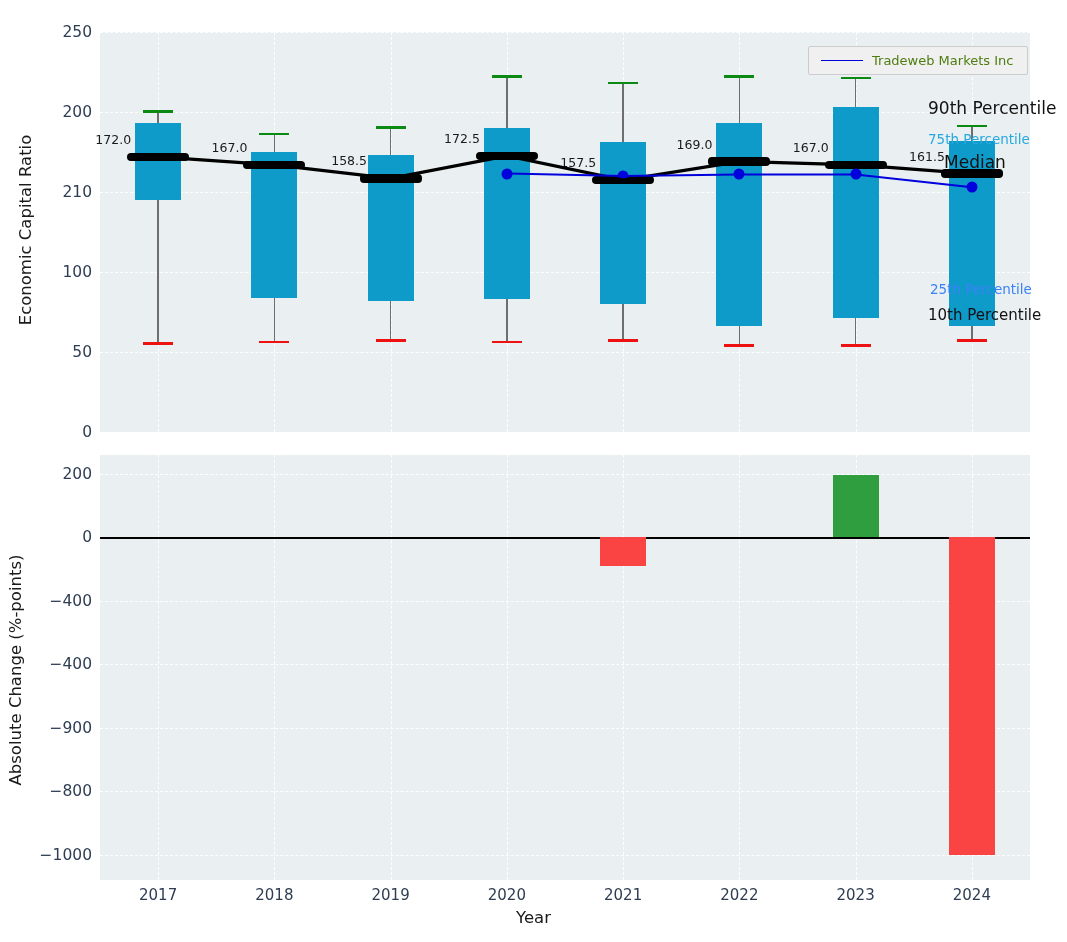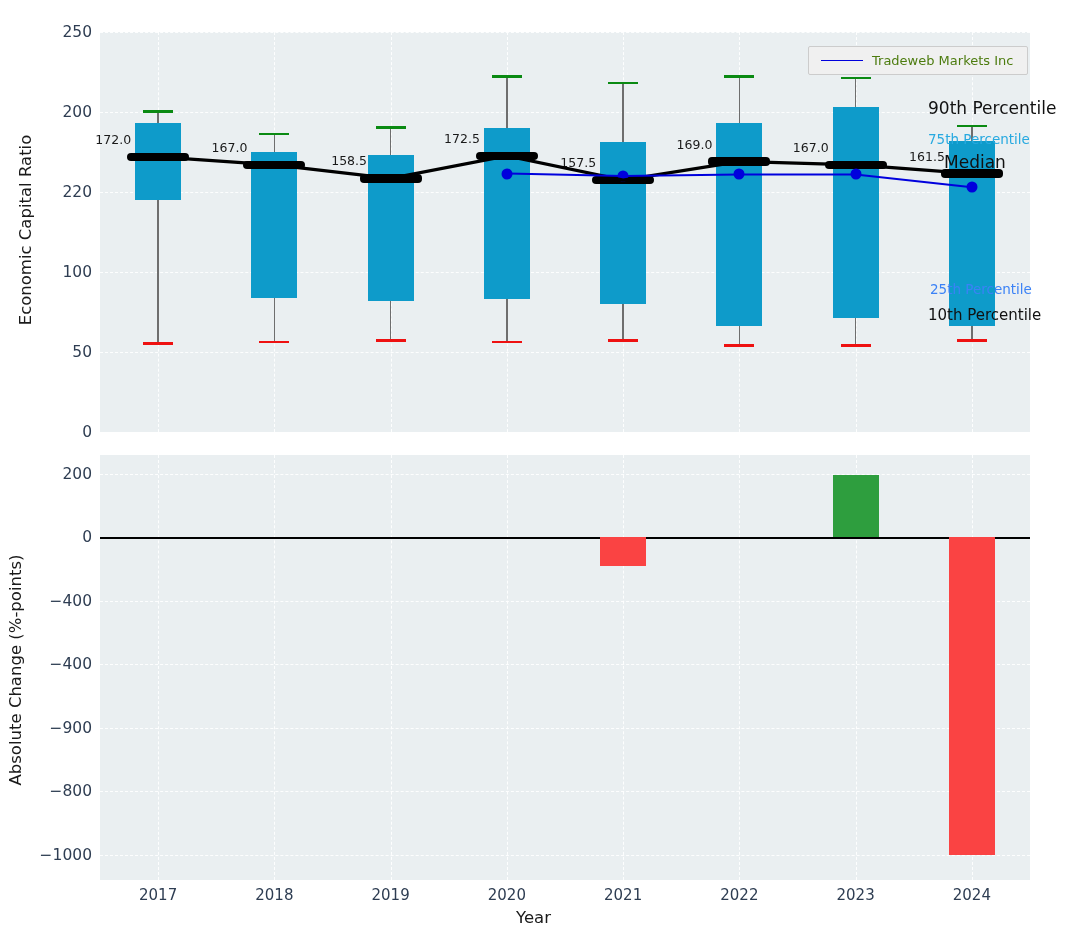--- a/index.html
+++ b/index.html
@@ -79,21 +79,21 @@
   <div id="xlab" class="axis-label">Year</div>
 
   <div id="dynamic">
       <div class="gridline" style="left:100px;top:432px;width:930px;"></div>
       <div class="ytick" style="left:0px;top:432px;">0</div>
       <div class="gridline" style="left:100px;top:352px;width:930px;"></div>
       <div class="ytick" style="left:0px;top:352px;">50</div>
       <div class="gridline" style="left:100px;top:272px;width:930px;"></div>
       <div class="ytick" style="left:0px;top:272px;">100</div>
       <div class="gridline" style="left:100px;top:192px;width:930px;"></div>
-      <div class="ytick" style="left:0px;top:192px;">220</div>
+      <div class="ytick" style="left:0px;top:192px;">210</div>
       <div class="gridline" style="left:100px;top:112px;width:930px;"></div>
       <div class="ytick" style="left:0px;top:112px;">200</div>
       <div class="gridline" style="left:100px;top:32px;width:930px;"></div>
       <div class="ytick" style="left:0px;top:32px;">250</div>
       <div class="gridline" style="left:100px;top:474.02985074626866px;width:930px;"></div>
       <div class="ytick" style="left:0px;top:474.02985074626866px;">200</div>
       <div class="gridline" style="left:100px;top:537.4626865671642px;width:930px;"></div>
       <div class="ytick" style="left:0px;top:537.4626865671642px;">0</div>
       <div class="gridline" style="left:100px;top:600.8955223880597px;width:930px;"></div>
       <div class="ytick" style="left:0px;top:600.8955223880597px;">−400</div>

